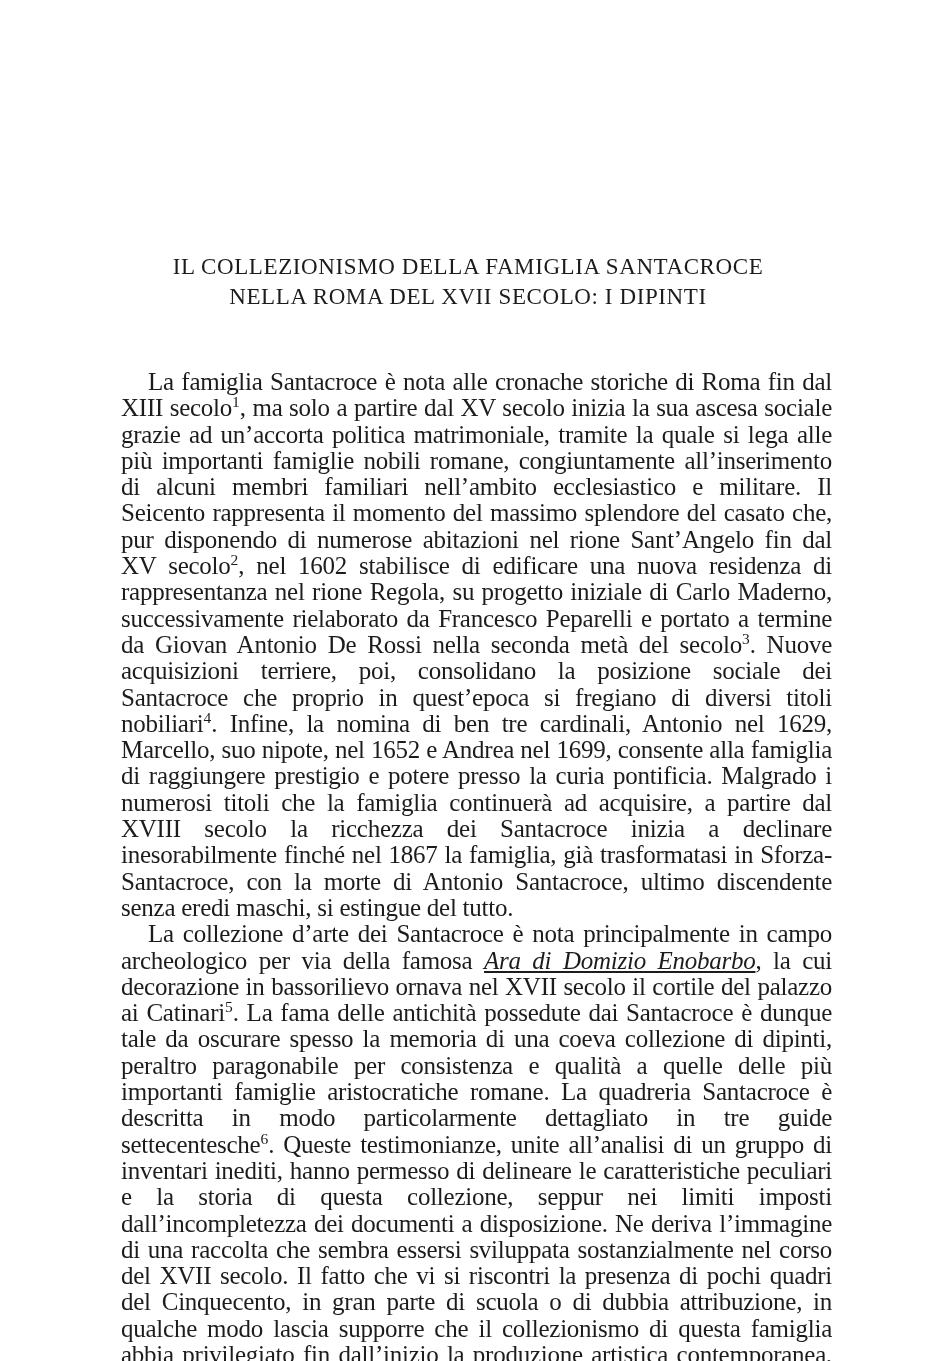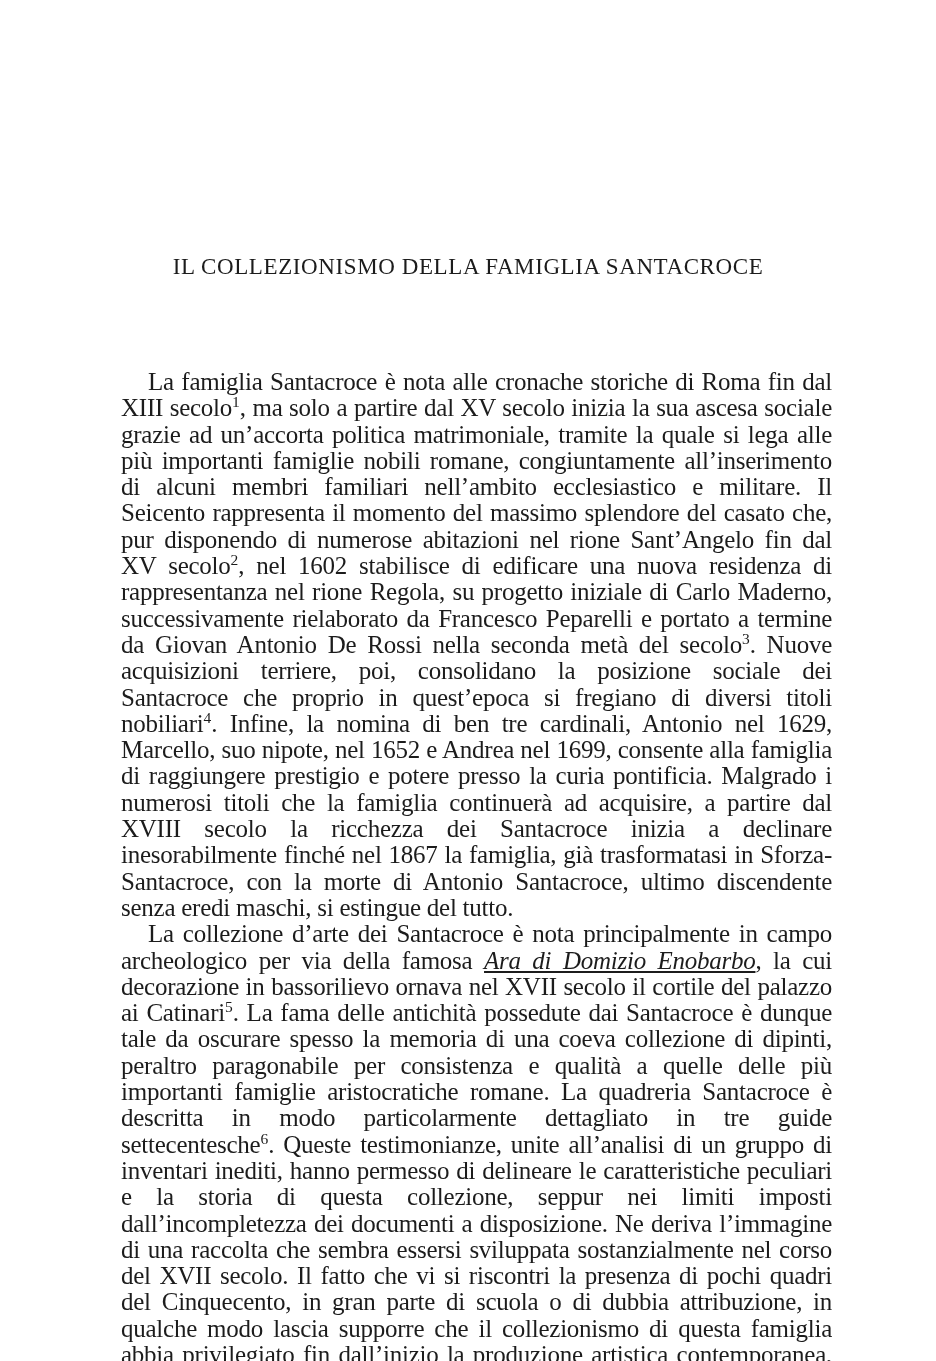--- a/index.html
+++ b/index.html
@@ -55,18 +55,19 @@
     font-style: italic;
     text-decoration: underline;
   }
 </style>
 </head>
 <body>
 
 <div class="page">
   <div class="title-block">
     <div>IL COLLEZIONISMO DELLA FAMIGLIA SANTACROCE</div>
+    <div>NELLA ROMA DEL XVII SECOLO: I DIPINTI</div>
   </div>
   <div class="body-block">
       <p><span>La famiglia Santacroce è nota alle cronache storiche di Roma fin dal XIII secolo</span><sup>1</sup><span>, ma solo a partire dal XV secolo inizia la sua ascesa sociale grazie ad un’accorta politica matrimoniale, tramite la quale si lega alle più importanti famiglie nobili romane, congiuntamente all’inserimento di alcuni membri familiari nell’ambito ecclesiastico e militare. Il Seicento rappresenta il momento del massimo splendore del casato che, pur disponendo di numerose abitazioni nel rione Sant’Angelo fin dal XV secolo</span><sup>2</sup><span>, nel 1602 stabilisce di edificare una nuova residenza di rappresentanza nel rione Regola, su progetto iniziale di Carlo Maderno, successivamente rielaborato da Francesco Peparelli e portato a termine da Giovan Antonio De Rossi nella seconda metà del secolo</span><sup>3</sup><span>. Nuove acquisizioni terriere, poi, consolidano la posizione sociale dei Santacroce che proprio in quest’epoca si fregiano di diversi titoli nobiliari</span><sup>4</sup><span>. Infine, la nomina di ben tre cardinali, Antonio nel 1629, Marcello, suo nipote, nel 1652 e Andrea nel 1699, consente alla famiglia di raggiungere prestigio e potere presso la curia pontificia. Malgrado i numerosi titoli che la famiglia continuerà ad acquisire, a partire dal XVIII secolo la ricchezza dei Santacroce inizia a declinare inesorabilmente finché nel 1867 la famiglia, già trasformatasi in Sforza-Santacroce, con la morte di Antonio Santacroce, ultimo discendente senza eredi maschi, si estingue del tutto.</span></p>
       <p><span>La collezione d’arte dei Santacroce è nota principalmente in campo archeologico per via della famosa </span><em>Ara di Domizio Enobarbo</em><span>, la cui decorazione in bassorilievo ornava nel XVII secolo il cortile del palazzo ai Catinari</span><sup>5</sup><span>. La fama delle antichità possedute dai Santacroce è dunque tale da oscurare spesso la memoria di una coeva collezione di dipinti, peraltro paragonabile per consistenza e qualità a quelle delle più importanti famiglie aristocratiche romane. La quadreria Santacroce è descritta in modo particolarmente dettagliato in tre guide settecentesche</span><sup>6</sup><span>. Queste testimonianze, unite all’analisi di un gruppo di inventari inediti, hanno permesso di delineare le caratteristiche peculiari e la storia di questa collezione, seppur nei limiti imposti dall’incompletezza dei documenti a disposizione. Ne deriva l’immagine di una raccolta che sembra essersi sviluppata sostanzialmente nel corso del XVII secolo. Il fatto che vi si riscontri la presenza di pochi quadri del Cinquecento, in gran parte di scuola o di dubbia attribuzione, in qualche modo lascia supporre che il collezionismo di questa famiglia abbia privilegiato fin dall’inizio la produzione artistica contemporanea, reperibile con più facilità e con minori spese rispetto alle offerte del mercato</span></p>
     </div>
 </div>
 
 </body></html>

